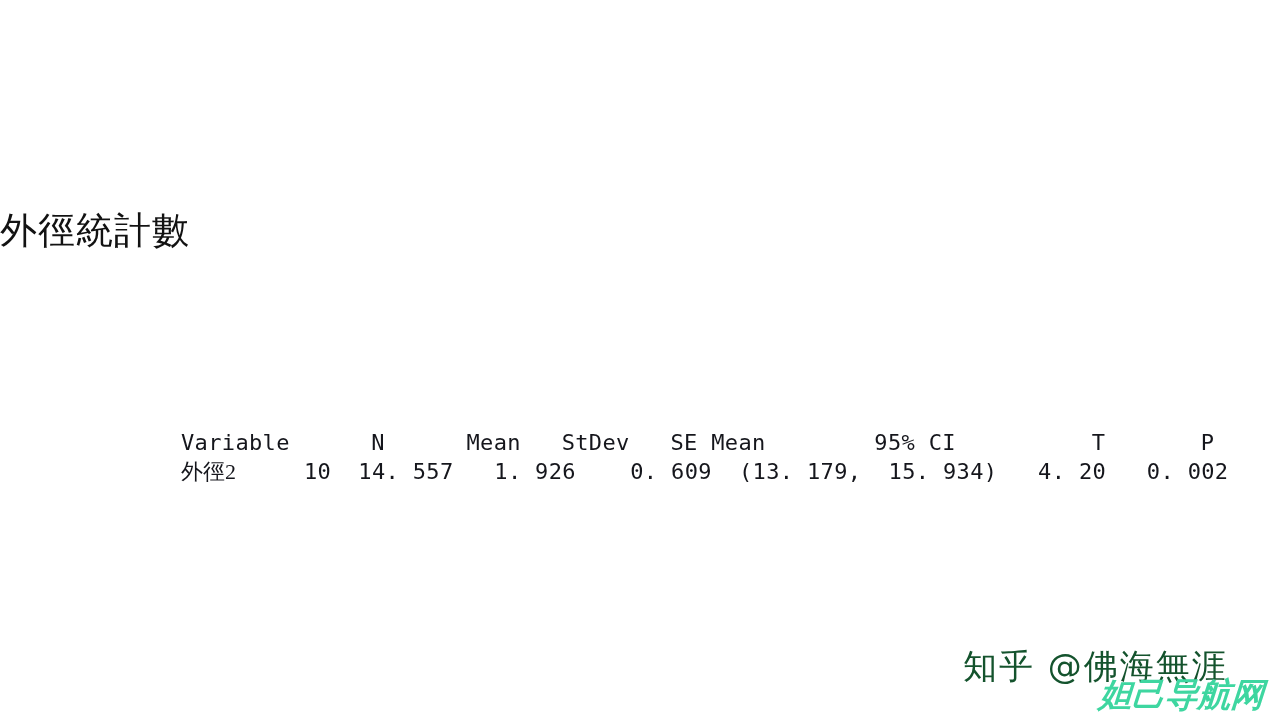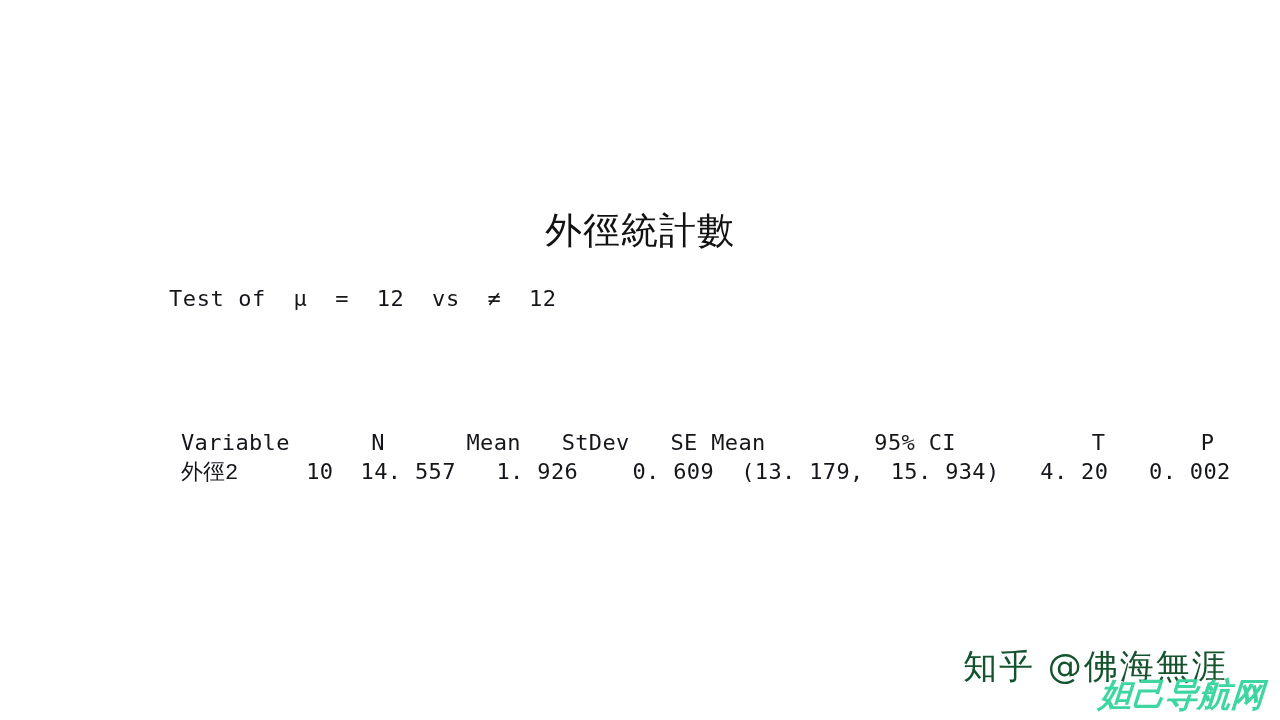--- a/index.html
+++ b/index.html
@@ -20,21 +20,21 @@
     inset: 0;
     background: #ffffff;
   }
 
   
   .doc-title {
     position: absolute;
     left: 0;
     top: 208px;
     width: 1280px;
-    text-align: center;
+    text-align: left;
     font-family: Liberation Serif, serif;
     font-size: 37px;
     line-height: 46px;
     letter-spacing: 1px;
     color: #121212;
     white-space: nowrap;
     font-weight: 400;
   }
 
   .test-line {
@@ -58,21 +58,21 @@
     line-height: 29px;
     color: #15161c;
     white-space: pre;
     letter-spacing: 0.35px;
   }
   .stats-table .row {
     display: block;
     white-space: pre;
   }
   .stats-table .cjk-cell {
-    font-family: Liberation Mono, monospace;
+    font-family: Liberation Serif, serif;
     letter-spacing: 0;
   }
 
   
   .wm-zhihu {
     position: absolute;
     left: 963px;
     top: 645px;
     font-family: "DejaVu Sans", "Liberation Sans", sans-serif;
     font-size: 34px;
@@ -97,21 +97,20 @@
     transform: skewX(-4deg);
   }
 </style>
 </head>
 <body>
 
 <div id="page">
 
   <div class="doc-title">外徑統計數</div>
 
-  <div class="test-line">Test of  μ  =  12  vs  ≠  12</div>
 
   <div class="stats-table">
     <span class="row">Variable      N      Mean   StDev   SE Mean        95% CI          T       P</span><span class="row"><span class="cjk-cell">外徑2</span><span>     10  14. 557   1. 926    0. 609  (13. 179,  15. 934)   4. 20   0. 002</span></span>
   </div>
 
   <div class="wm-zhihu">知乎 @佛海無涯</div>
 
   <div class="wm-nav">妲己导航网</div>
 
 </div>

